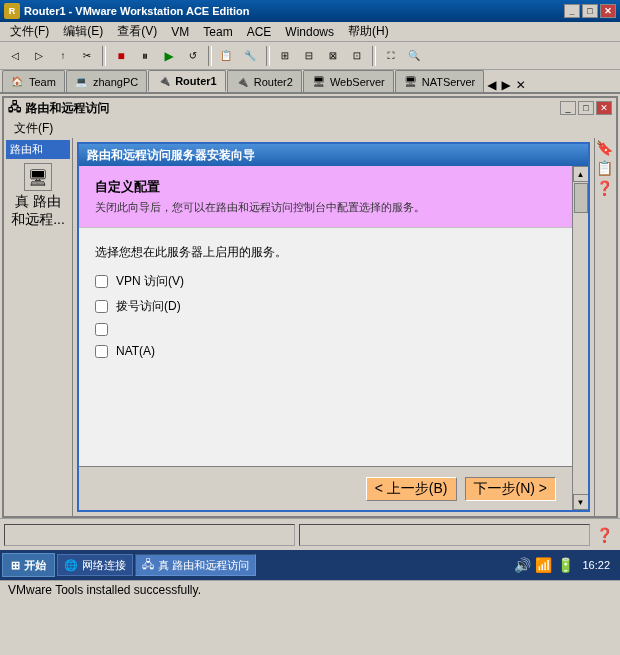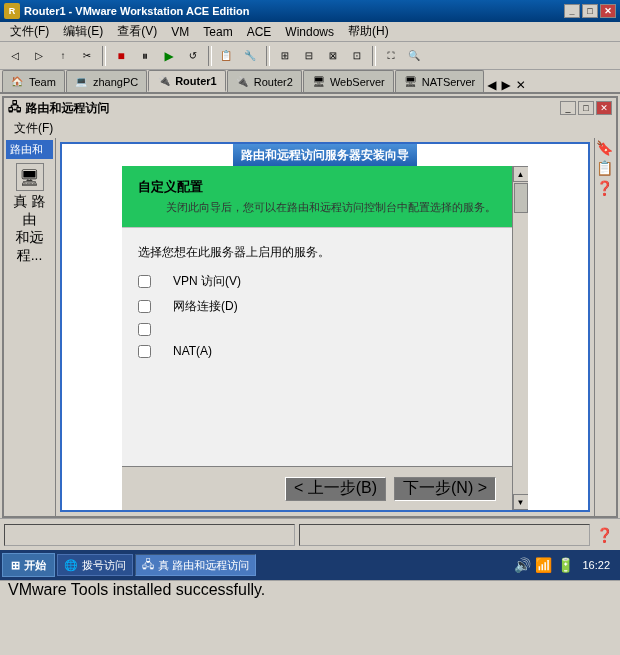--- a/index.html
+++ b/index.html
@@ -155,21 +155,21 @@
 
     
     .main-area {
       display: flex;
       height: calc(655px - 22px - 20px - 28px - 24px - 32px - 30px);
       background: #d4d0c8;
     }
 
     
     .sidebar {
-      width: 52px;
+      width: 69px;
       background: #d4d0c8;
       border-right: 1px solid #808080;
       padding: 2px;
       overflow: hidden;
     }
     .sidebar-item {
       display: flex;
       flex-direction: column;
       align-items: center;
       padding: 4px 2px;
@@ -198,21 +198,20 @@
 
     
     .inner-window {
       margin: 4px;
       border: 2px solid #316ac5;
       background: white;
       flex: 1;
       display: flex;
       flex-direction: column;
       overflow: hidden;
-      align-items: center;
     }
     .inner-title-bar {
       background: linear-gradient(to bottom, #4a90d8, #2060b0);
       color: white;
       font-size: 12px;
       font-weight: bold;
       padding: 3px 8px;
       height: 22px;
       display: flex;
       align-items: center;
@@ -220,46 +219,46 @@
 
     
     .wizard-body {
       flex: 1;
       background: #f0f0f0;
       padding: 0;
       display: flex;
       flex-direction: column;
     }
     .wizard-header-area {
-      background: #22c55e;
+      background: #f0abfc;
       padding: 12px 16px 12px 16px;
       border-bottom: 1px solid #c0c0c0;
     }
     .wizard-header-title {
       font-size: 13px;
       font-weight: bold;
       margin-bottom: 4px;
     }
     .wizard-header-desc {
       font-size: 11px;
       color: #333;
-      margin-left: 28px;
+      margin-left: 0;
     }
     .wizard-content {
       padding: 16px;
       flex: 1;
     }
     .wizard-instruction {
       font-size: 12px;
       margin-bottom: 12px;
     }
     .checkbox-row {
       display: flex;
       align-items: center;
-      gap: 22px;
+      gap: 8px;
       margin-bottom: 8px;
       font-size: 12px;
     }
     .checkbox-row input[type=checkbox] {
       width: 13px;
       height: 13px;
     }
     .info-link {
       color: #0000cc;
       text-decoration: underline;
@@ -276,25 +275,25 @@
       padding: 8px 16px;
       display: flex;
       justify-content: flex-end;
       align-items: center;
       gap: 8px;
       height: 44px;
     }
     .wizard-btn {
       height: 24px;
       min-width: 75px;
-      background: #737373;
+      background: #fdba74;
       border: 1px solid #808080;
       border-top-color: #ffffff;
       border-left-color: #ffffff;
-      font-size: 16px;
+      font-size: 14px;
       cursor: pointer;
       padding: 0 8px;
       display: flex;
       align-items: center;
       justify-content: center;
     }
     .wizard-btn-primary {
       border-top-color: #808080;
       border-left-color: #808080;
       border-bottom-color: #ffffff;
@@ -379,21 +378,21 @@
     }
 
     
     .notification-bar {
       height: 18px;
       background: #d4d0c8;
       border-top: 1px solid #a0a0a0;
       display: flex;
       align-items: center;
       padding: 0 8px;
-      font-size: 16px;
+      font-size: 12px;
     }
 
     
     .scrollbar-track {
       width: 16px;
       background: #d4d0c8;
       border-left: 1px solid #808080;
       display: flex;
       flex-direction: column;
       align-items: center;
@@ -565,21 +564,21 @@
 
             <div class="wizard-content">
               <div class="wizard-instruction">选择您想在此服务器上启用的服务。</div>
 
               <div class="checkbox-row">
                 <input type="checkbox" style="">
                 <label>VPN 访问(V)</label>
               </div>
               <div class="checkbox-row">
                 <input type="checkbox" style="">
-                <label>网络连接(D)</label>
+                <label>拨号访问(D)</label>
               </div>
               <div class="checkbox-row">
                 <input type="checkbox" style="">
               </div>
               <div class="checkbox-row">
                 <input type="checkbox" style="">
                 <label>NAT(A)</label>
               </div>
 
             </div>
@@ -615,21 +614,21 @@
   <div style="width:22px; height:22px; display:flex; align-items:center; justify-content:center; font-size:14px;">❓</div>
 </div>
 
 <div class="taskbar">
   <div class="start-btn">
     <span>⊞</span>
     <span>开始</span>
   </div>
   <div class="taskbar-item">
     <span>🌐</span>
-    <span>拨号访问</span>
+    <span>网络连接</span>
   </div>
   <div class="taskbar-item active">
     <span>🖧</span>
     <span>真 路由和远程访问</span>
   </div>
   <div class="taskbar-right">
     <span class="taskbar-icon">🔊</span>
     <span class="taskbar-icon">📶</span>
     <span class="taskbar-icon">🔋</span>
     <span class="taskbar-clock">16:22</span>

